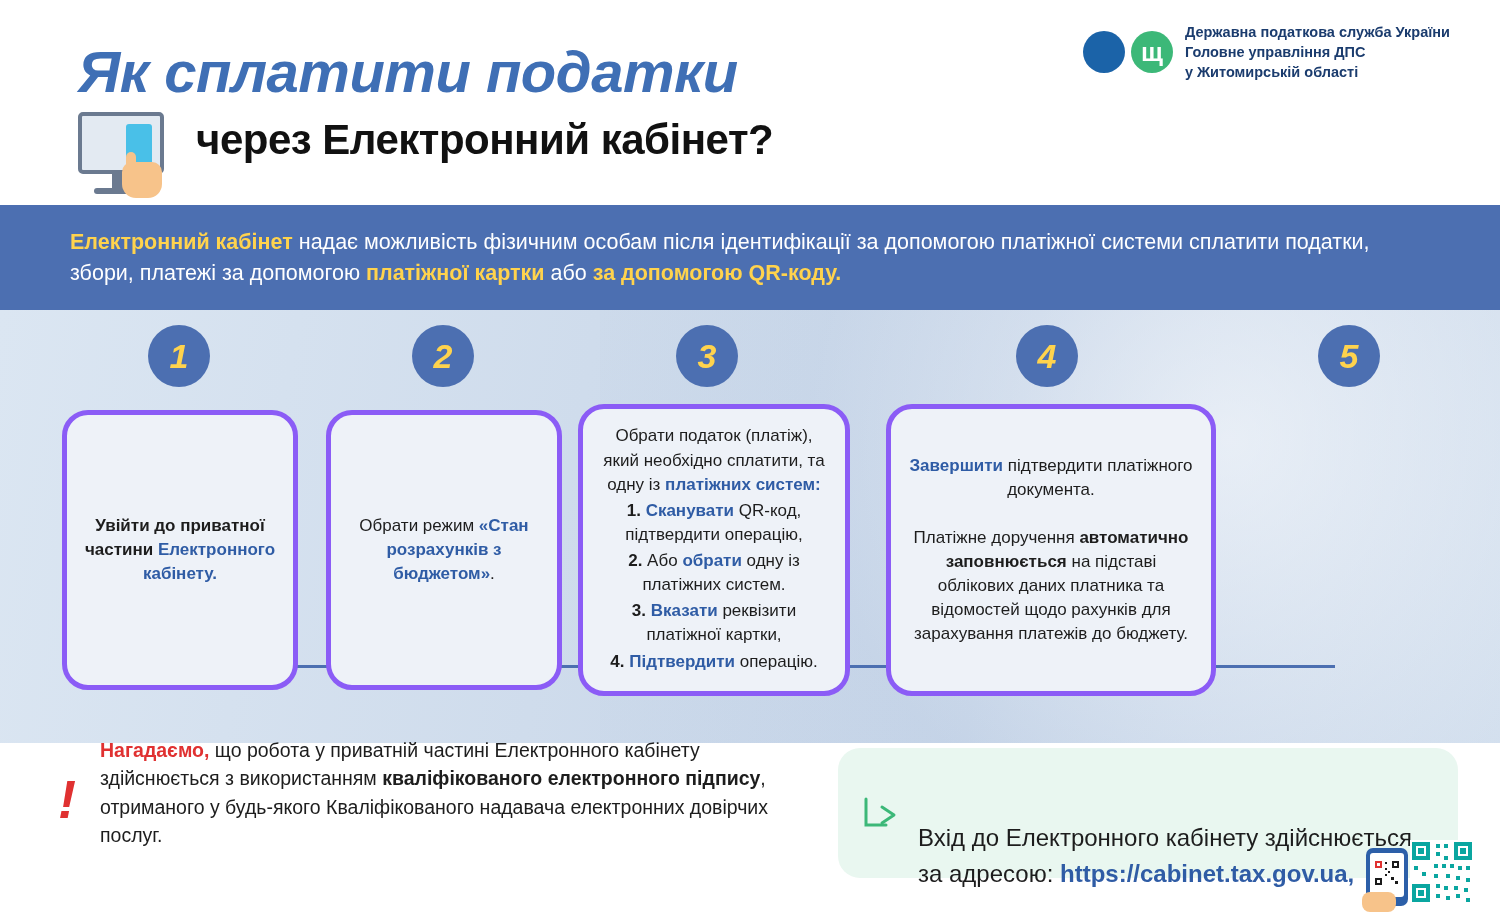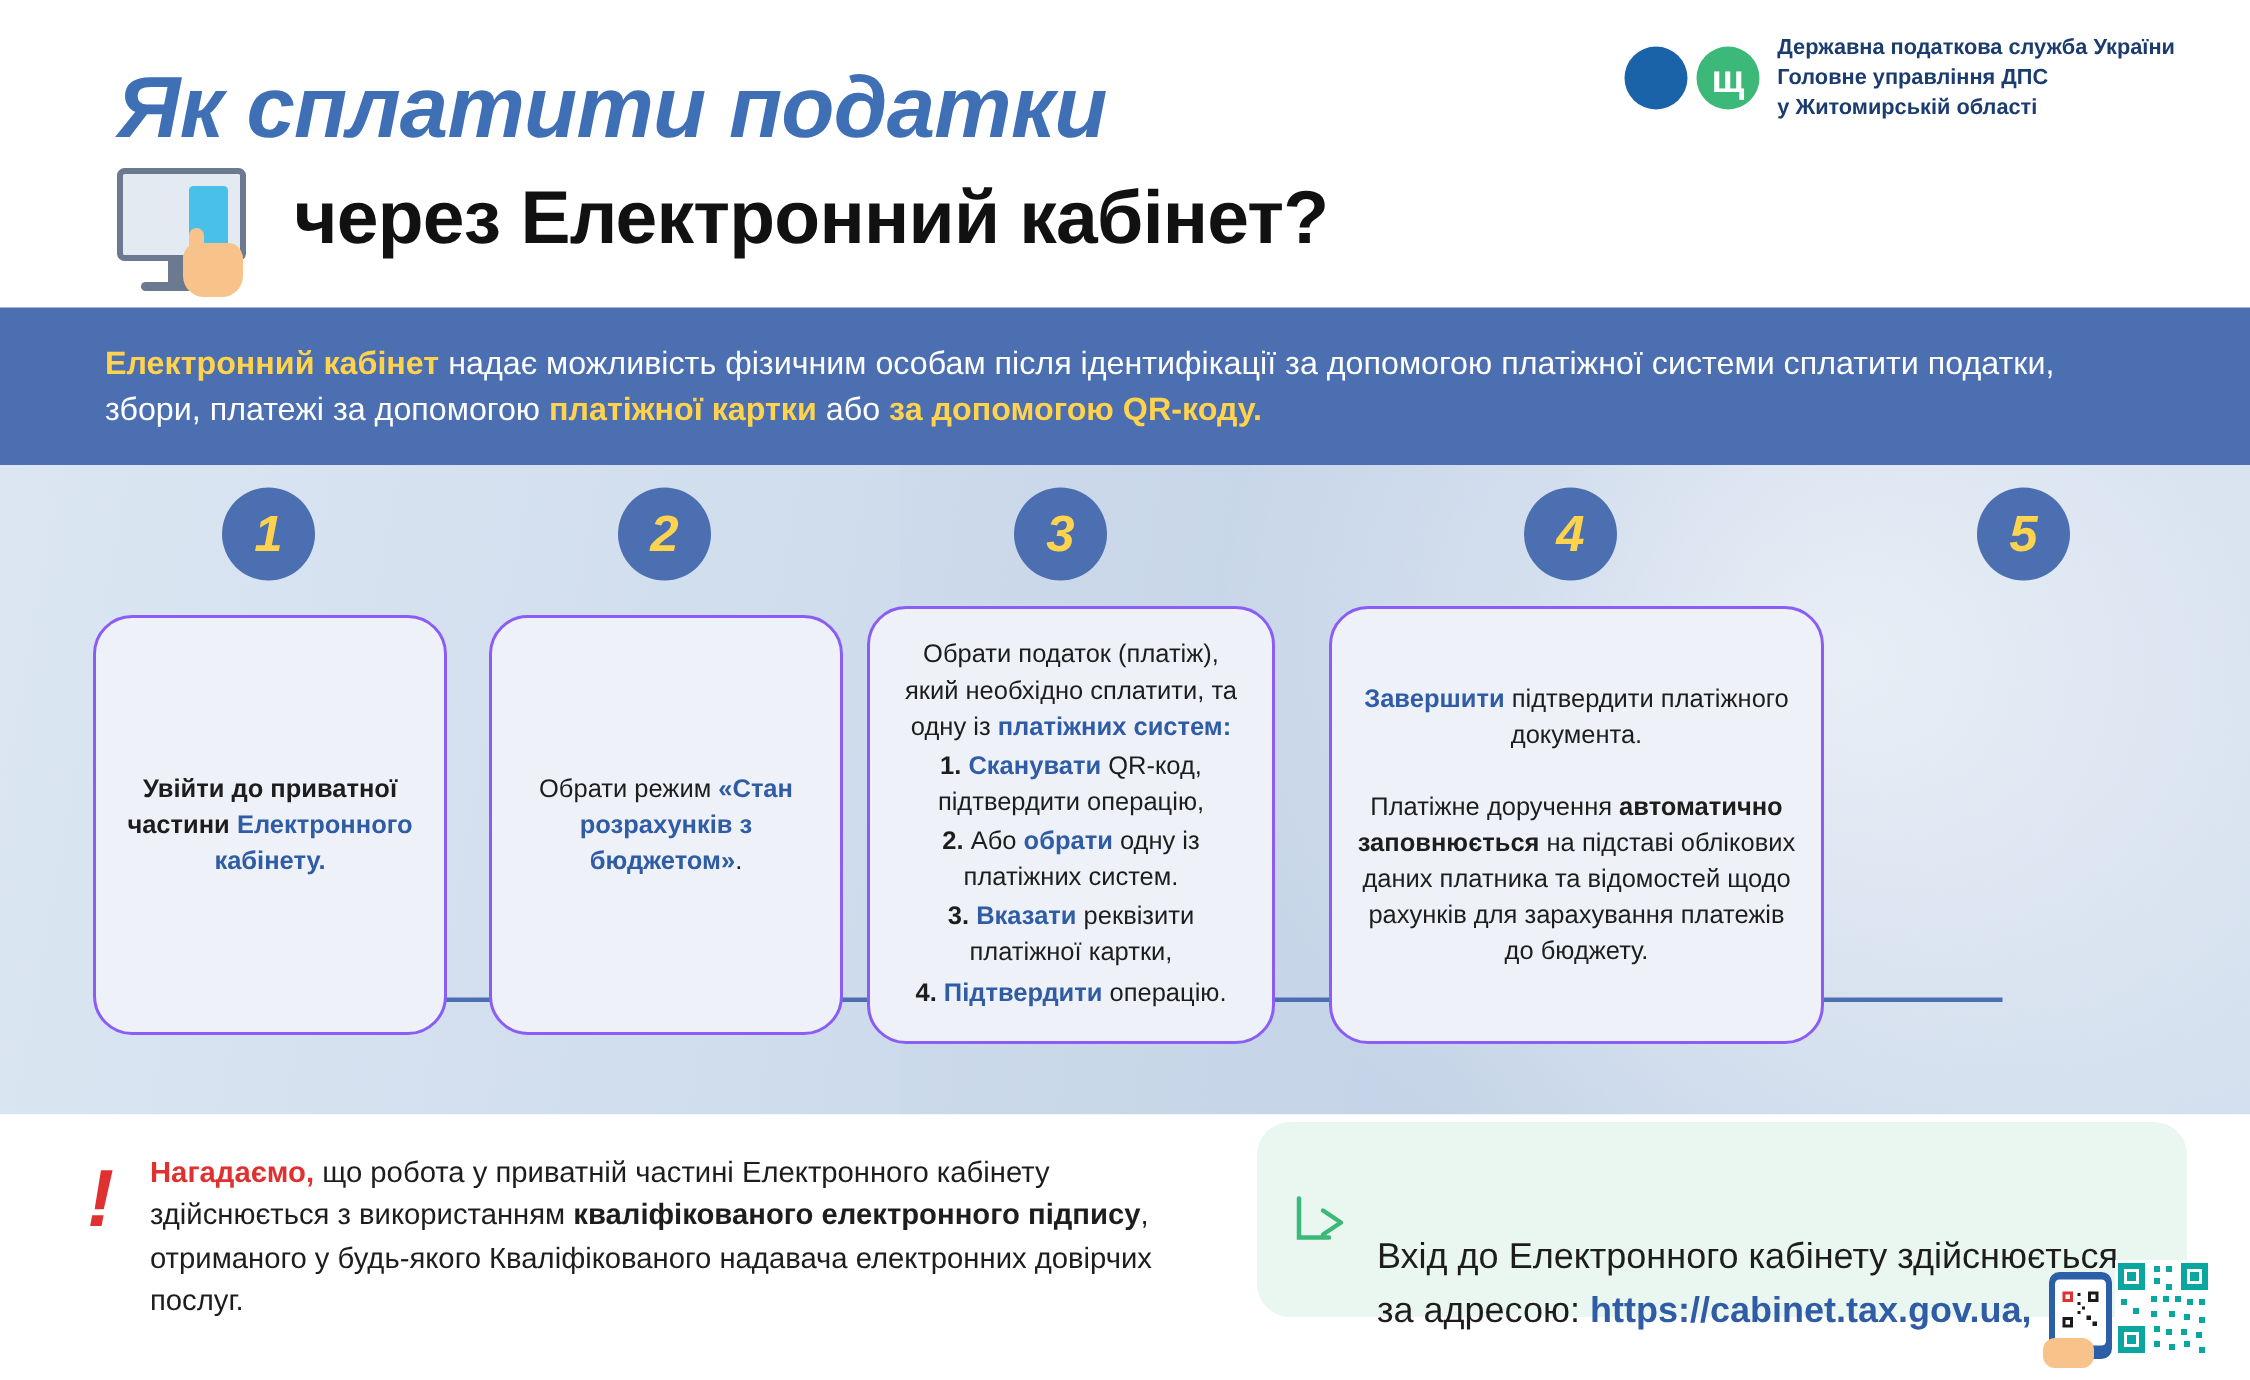--- a/index.html
+++ b/index.html
@@ -25,21 +25,21 @@
   }
   .logo-text { color: #1b3c6e; font-size: 14.5px; font-weight: bold; line-height: 1.38; }
 
   .title-main {
     position: absolute; left: 78px; top: 38px;
     font-size: 58px; font-weight: bold; color: #3f6fb5;
     letter-spacing: -0.5px; font-style: italic;
   }
   .title-sub {
     position: absolute; left: 196px; top: 116px;
-    font-size: 50px; font-weight: bold; color: #111111;
+    font-size: 42px; font-weight: bold; color: #111111;
     letter-spacing: -0.5px;
   }
 
   
   .monitor-icon { position: absolute; left: 72px; top: 110px; width: 110px; height: 92px; }
   .mon-screen { position: absolute; left: 6px; top: 2px; width: 86px; height: 62px; background: #e3eaf2; border: 4px solid #6b7a90; border-radius: 5px; }
   .mon-stand { position: absolute; left: 40px; top: 64px; width: 18px; height: 14px; background: #6b7a90; }
   .mon-base { position: absolute; left: 22px; top: 78px; width: 54px; height: 6px; background: #6b7a90; border-radius: 3px; }
   .mon-card { position: absolute; left: 54px; top: 14px; width: 26px; height: 56px; background: #49c0e8; border-radius: 3px; }
   .mon-hand { position: absolute; left: 50px; top: 52px; width: 40px; height: 36px; background: #f7c38a; border-radius: 10px 10px 14px 14px; }
@@ -67,21 +67,21 @@
 
   .step-num {
     position: absolute; top: 325px; width: 62px; height: 62px; border-radius: 50%;
     background: #4c6fb1; color: #ffd34d; font-size: 34px; font-weight: bold;
     display: flex; align-items: center; justify-content: center;
     font-style: italic;
   }
 
   .step-card {
     position: absolute; top: 410px; width: 236px; height: 280px;
-    background: #eef2f8; border: 2px solid #8b5cf6; border-radius: 26px;
+    background: #eef2f8; border: 5px solid #8b5cf6; border-radius: 26px;
     display: flex; align-items: center; justify-content: center;
     padding: 14px 16px; text-align: center;
     color: #1d1d1d; font-size: 17px; line-height: 1.42;
   }
   .step-card.tall { top: 404px; height: 292px; }
   .step-card b { color: #2f5ca5; }
   .step-card .plain-b { color: #1d1d1d; }
 
   .card-1 { left: 62px; font-weight: bold; }  .num-1 { left: 148px; }
   .card-2 { left: 326px; } .num-2 { left: 412px; }
@@ -94,21 +94,21 @@
 
   .step3-list { text-align: center; }
   .step3-head { margin-bottom: 14px; }
   .step3-list div { margin-bottom: 2px; }
 
   
   .footer { position: absolute; left: 0; top: 743px; width: 1500px; height: 177px; background: #ffffff; }
 
   .excl { position: absolute; left: 58px; top: 778px; color: #e03131; font-size: 54px; font-weight: bold; line-height: 0.8; font-style: italic; }
   .remind {
-    position: absolute; left: 100px; top: 768px; width: 680px;
+    position: absolute; left: 100px; top: 736px; width: 680px;
     font-size: 19.5px; line-height: 1.45; color: #1d1d1d;
   }
   .remind .red { color: #e03131; font-weight: bold; }
   .remind b { color: #1d1d1d; }
 
   .green-box {
     position: absolute; left: 838px; top: 748px; width: 620px; height: 130px;
     background: #e9f7f0; border-radius: 22px;
   }
   .arrow-icon {

